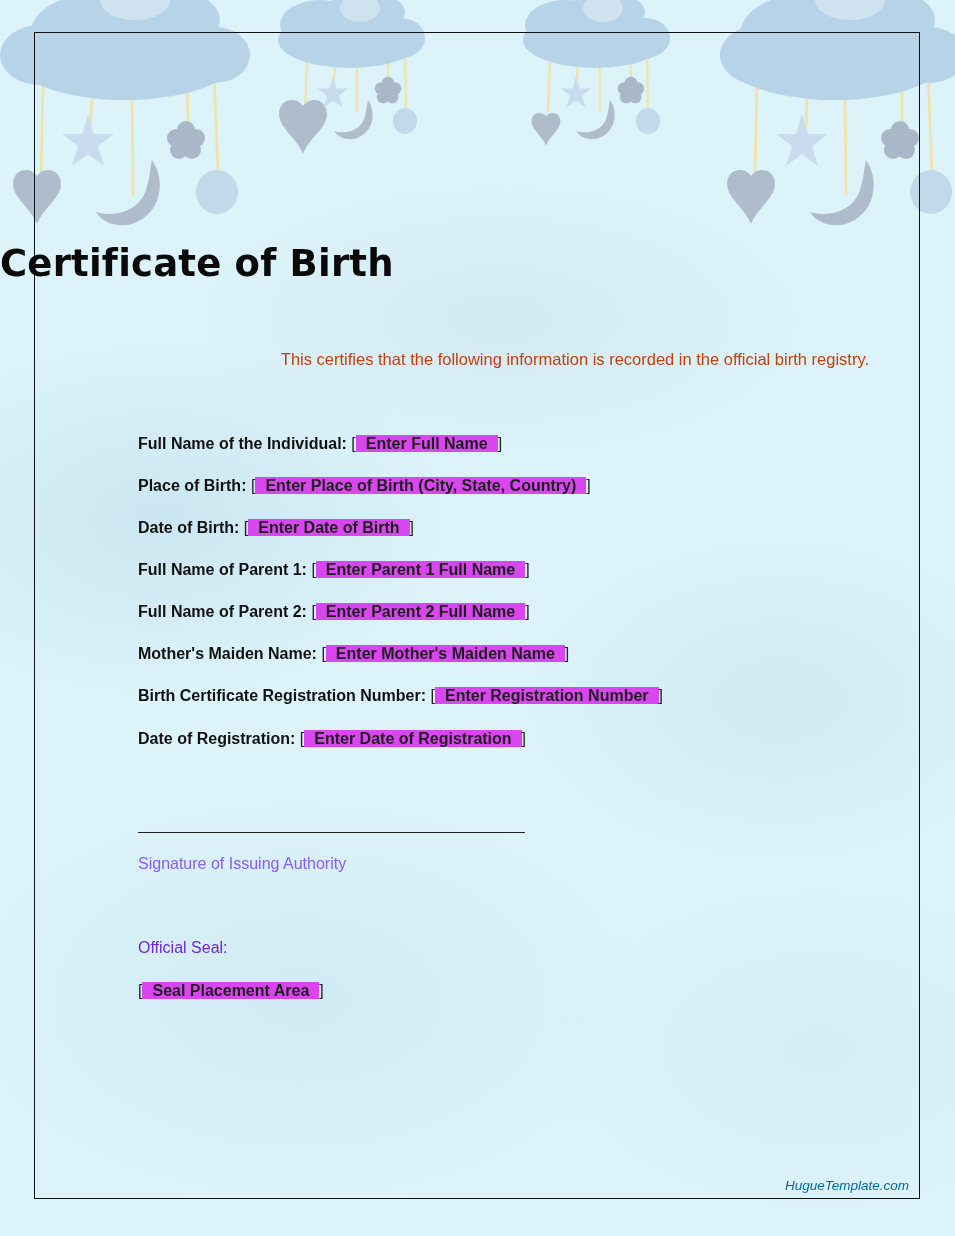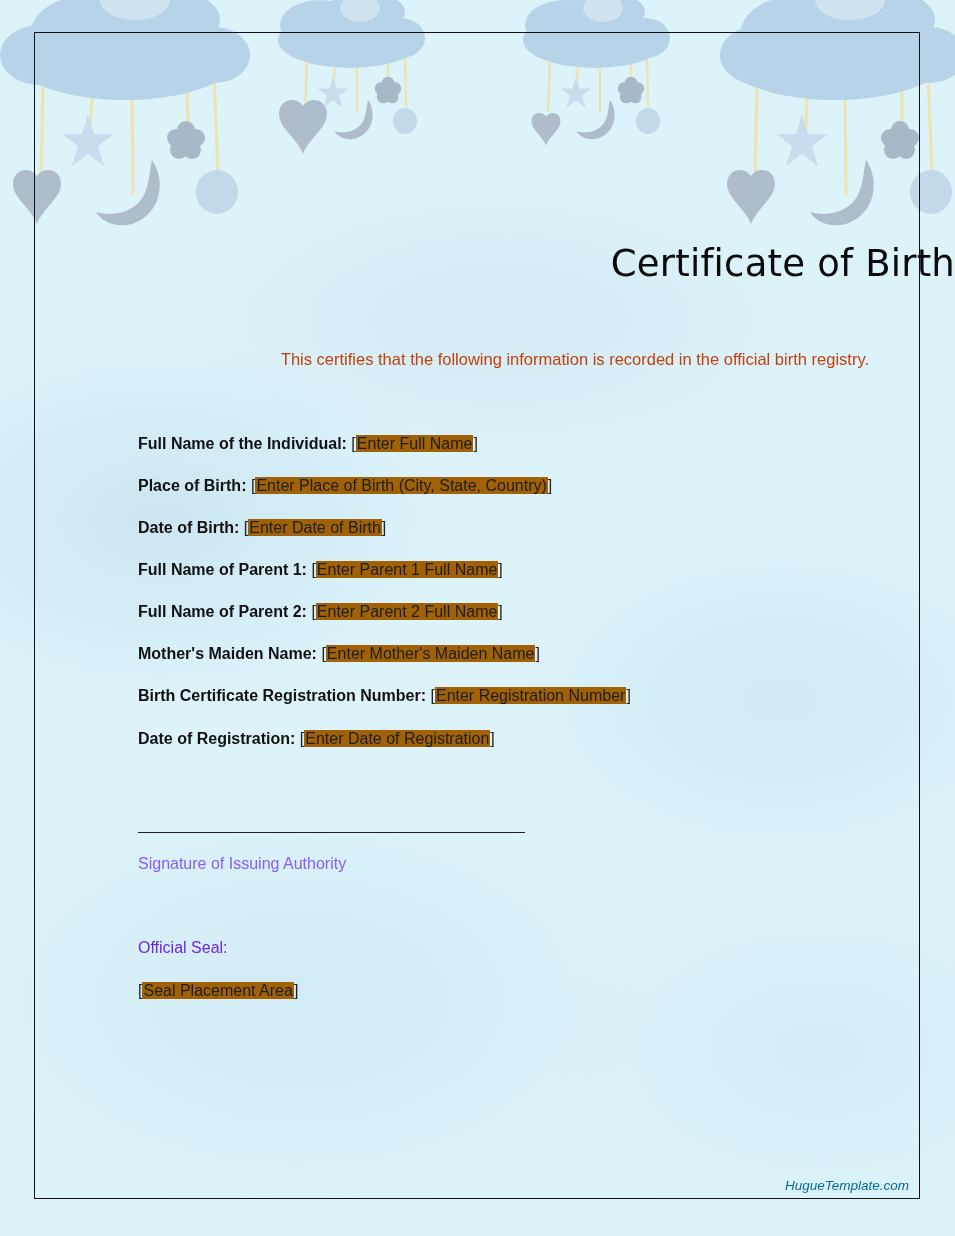--- a/index.html
+++ b/index.html
@@ -13,34 +13,34 @@
         radial-gradient(ellipse 400px 250px at 820px 1050px, rgba(205,232,242,0.5), transparent 70%),
         radial-gradient(ellipse 450px 200px at 500px 320px, rgba(205,228,240,0.6), transparent 70%),
         #dcf3f9;
     }
     .decor { position: absolute; left: 0; top: 0; width: 955px; height: 240px; pointer-events: none; }
     .frame {
       position: absolute; left: 34px; top: 32px; width: 886px; height: 1167px;
       border: 1.5px solid #111; box-sizing: border-box;
     }
     .title {
-      position: absolute; left: 0; top: 242px; width: 955px; text-align: right;
-      font-family: "DejaVu Sans", sans-serif; font-weight: normal; font-size: 37px; color: #0a0a0a;
+      position: absolute; left: 0; top: 242px; width: 955px; text-align: left;
+      font-family: "DejaVu Sans", sans-serif; font-weight: bold; font-size: 37px; color: #0a0a0a;
       letter-spacing: 0.2px;
     }
     .intro {
       position: absolute; left: 0; top: 350px; width: 869px; text-align: right;
       font-size: 16.5px; color: #c2410c;
     }
     .fields { position: absolute; left: 138px; top: 433px; }
     .field { height: 42px; font-size: 16px; line-height: 22px; white-space: nowrap; }
     .field:nth-child(7) { height: 42.5px; }
     .lbl { font-weight: bold; color: #111; }
     .br { color: #222; }
-    .ph { background: #a16207; color: #1d1d1d; padding: 0 1px; }
+    .ph { background: #d946ef; color: #1d1d1d; padding: 0 10px; font-weight: bold; }
     .sig-line {
       position: absolute; left: 138px; top: 832px; width: 387px; height: 0;
       border-top: 1.3px solid #222;
     }
     .sig-label { position: absolute; left: 138px; top: 855px; font-size: 16px; color: #8b5cf6; }
     .seal-label { position: absolute; left: 138px; top: 939px; font-size: 16px; color: #6d28d9; }
     .seal-area { position: absolute; left: 138px; top: 982px; font-size: 16px; color: #1a1a1a; }
     .footer-brand {
       position: absolute; right: 46px; top: 1178px; font-style: italic; font-size: 13.5px; color: #0369a1;
     }

